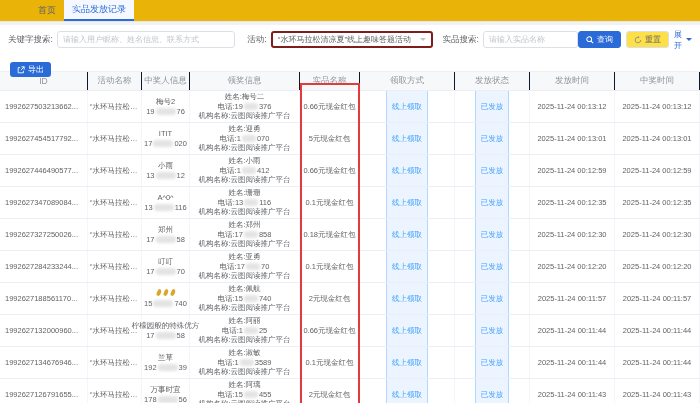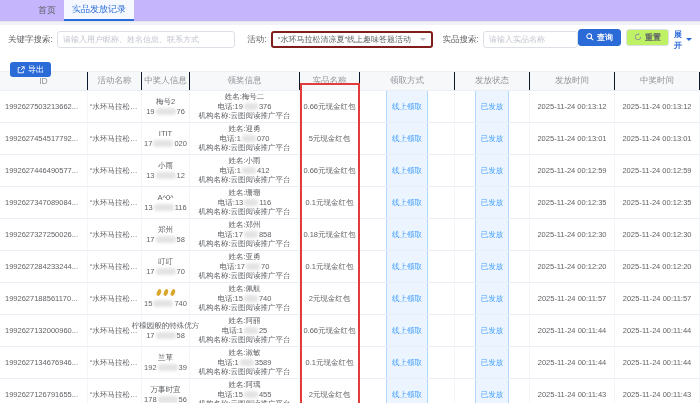--- a/index.html
+++ b/index.html
@@ -1,41 +1,41 @@
 <!DOCTYPE html>
 <html><head>
 <meta charset="utf-8">
 <style>
   * { margin:0; padding:0; box-sizing:border-box; }
   html,body { background:#e9ebf0; }
   body { font-family:"Liberation Sans","DejaVu Sans",sans-serif; }
   .canvas { position:relative; width:700px; height:403px; background:#f0f2f5; overflow:hidden; }
 
   
-  .tabbar { position:absolute; left:0; top:0; width:700px; height:22px; background:#c4b5fd;
+  .tabbar { position:absolute; left:0; top:0; width:700px; height:22px; background:#eab308;
             border-bottom:1px solid #e4e7ed; display:flex; align-items:stretch; padding-left:30px; }
   .tab { font-size:9px; color:#606266; display:flex; align-items:center; padding:0 8px; cursor:pointer; }
   .tab.active { color:#2b6bd8; border-bottom:2px solid #2b6bd8; background:#f5f9ff; }
 
   
   .filter { position:absolute; left:0; top:25px; width:700px; height:29px; background:#fff;
             display:flex; align-items:center; padding:0 8px; }
   .flabel { font-size:8.5px; color:#606266; white-space:nowrap; margin-right:4px; }
   .finput { height:17px; border:1px solid #dcdfe6; border-radius:3px; background:#fff;
             font-size:8px; color:#606266; padding:0 5px; font-family:inherit; }
   .finput::placeholder { color:#c0c4cc; }
   .fselect { height:17px; border:2px solid #7f1d1d; border-radius:3px; background:#fff;
              display:flex; align-items:center; justify-content:space-between; padding:0 5px;
              font-size:8px; color:#606266; white-space:nowrap; overflow:hidden; }
   .caret-down { width:0; height:0; border:3.5px solid transparent; border-top-color:#c0c4cc;
                 margin-left:4px; margin-top:3px; flex:none; }
   .btn { height:17px; border-radius:3px; font-size:8px; display:inline-flex; align-items:center;
          justify-content:center; padding:0 7px; cursor:pointer; white-space:nowrap; }
   .btn-primary { background:#2b6bd8; color:#fff; border:1px solid #2b6bd8; }
-  .btn-plain { background:#bef264; color:#606266; border:1px solid #dcdfe6; }
+  .btn-plain { background:#fde047; color:#606266; border:1px solid #dcdfe6; }
   .btn-link { color:#2b6bd8; font-size:8px; display:inline-flex; align-items:center; cursor:pointer; }
   .ico { display:inline-block; margin-right:3px; line-height:0; }
 
   
   .content { position:absolute; left:0; top:49px; width:700px; height:354px; background:#fff; }
   .toolbar { height:22px; display:flex; align-items:center; padding:0 10px; }
   .btn-export { height:15px; font-size:8px; border-radius:3px; background:#2b6bd8; color:#fff;
                 display:inline-flex; align-items:center; padding:0 7px; cursor:pointer;margin-top:19px; }
 
   
@@ -78,21 +78,21 @@
   <div class="filter">
     <span class="flabel">关键字搜索:</span>
     <input class="finput" style="width: 190px;" placeholder="请输入用户昵称、姓名信息、联系方式">
     <span class="flabel" style="margin-left:12px;">活动:</span>
     <div class="fselect" style="width:172px;">
       <span style="overflow:hidden;text-overflow:ellipsis;">“水环马拉松清凉夏”线上趣味答题活动</span>
       <span class="caret-down"></span>
     </div>
     <span class="flabel" style="margin-left:10px;">实品搜索:</span>
     <input class="finput" style="width: 95px;" placeholder="请输入实品名称">
-    <div style="margin-left:auto; display:flex; gap:5px;font-weight:bold;">
+    <div style="margin-left:auto; display:flex; align-items:center; gap:5px;">
       <div class="btn btn-primary">
         <span class="ico">
           <svg width="8" height="8" viewBox="0 0 10 10">
               <circle cx="4" cy="4" r="3" fill="none" stroke="#fff" stroke-width="1.3"></circle>
               <line x1="6.3" y1="6.3" x2="9" y2="9" stroke="#fff" stroke-width="1.3"></line>
             </svg>
         </span>
         <span>查询</span>
       </div>
       <div class="btn btn-plain">

